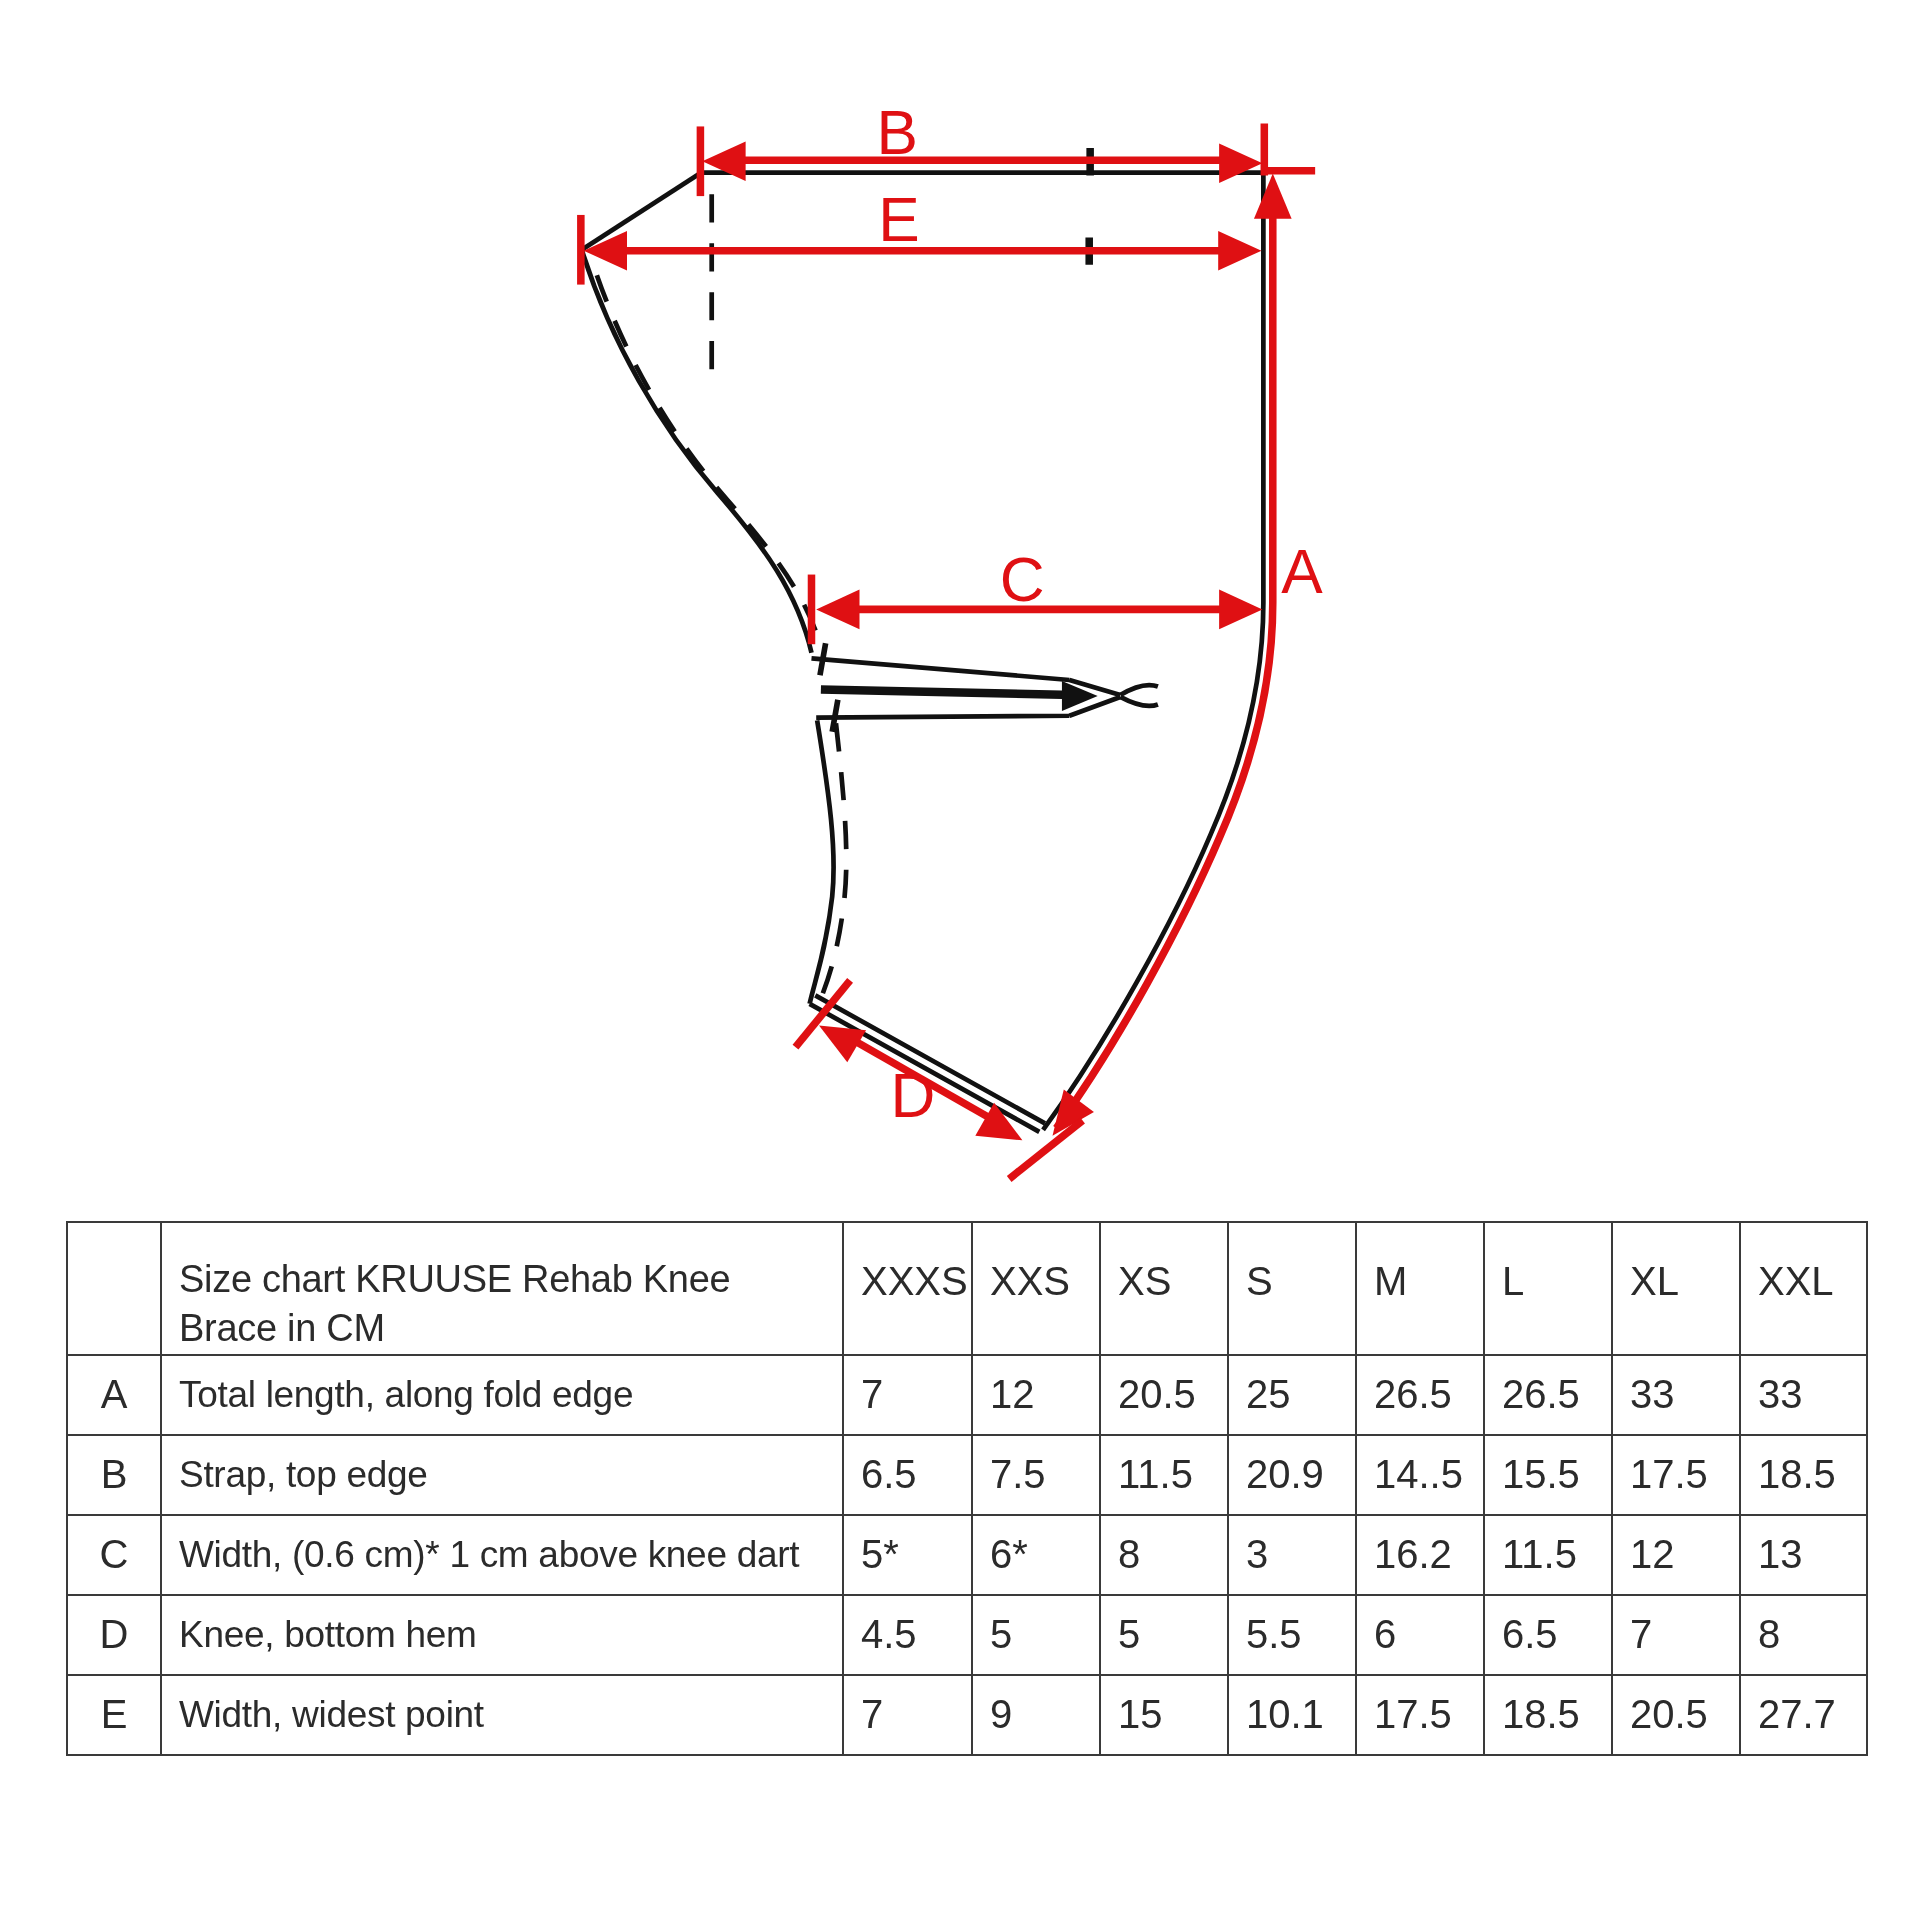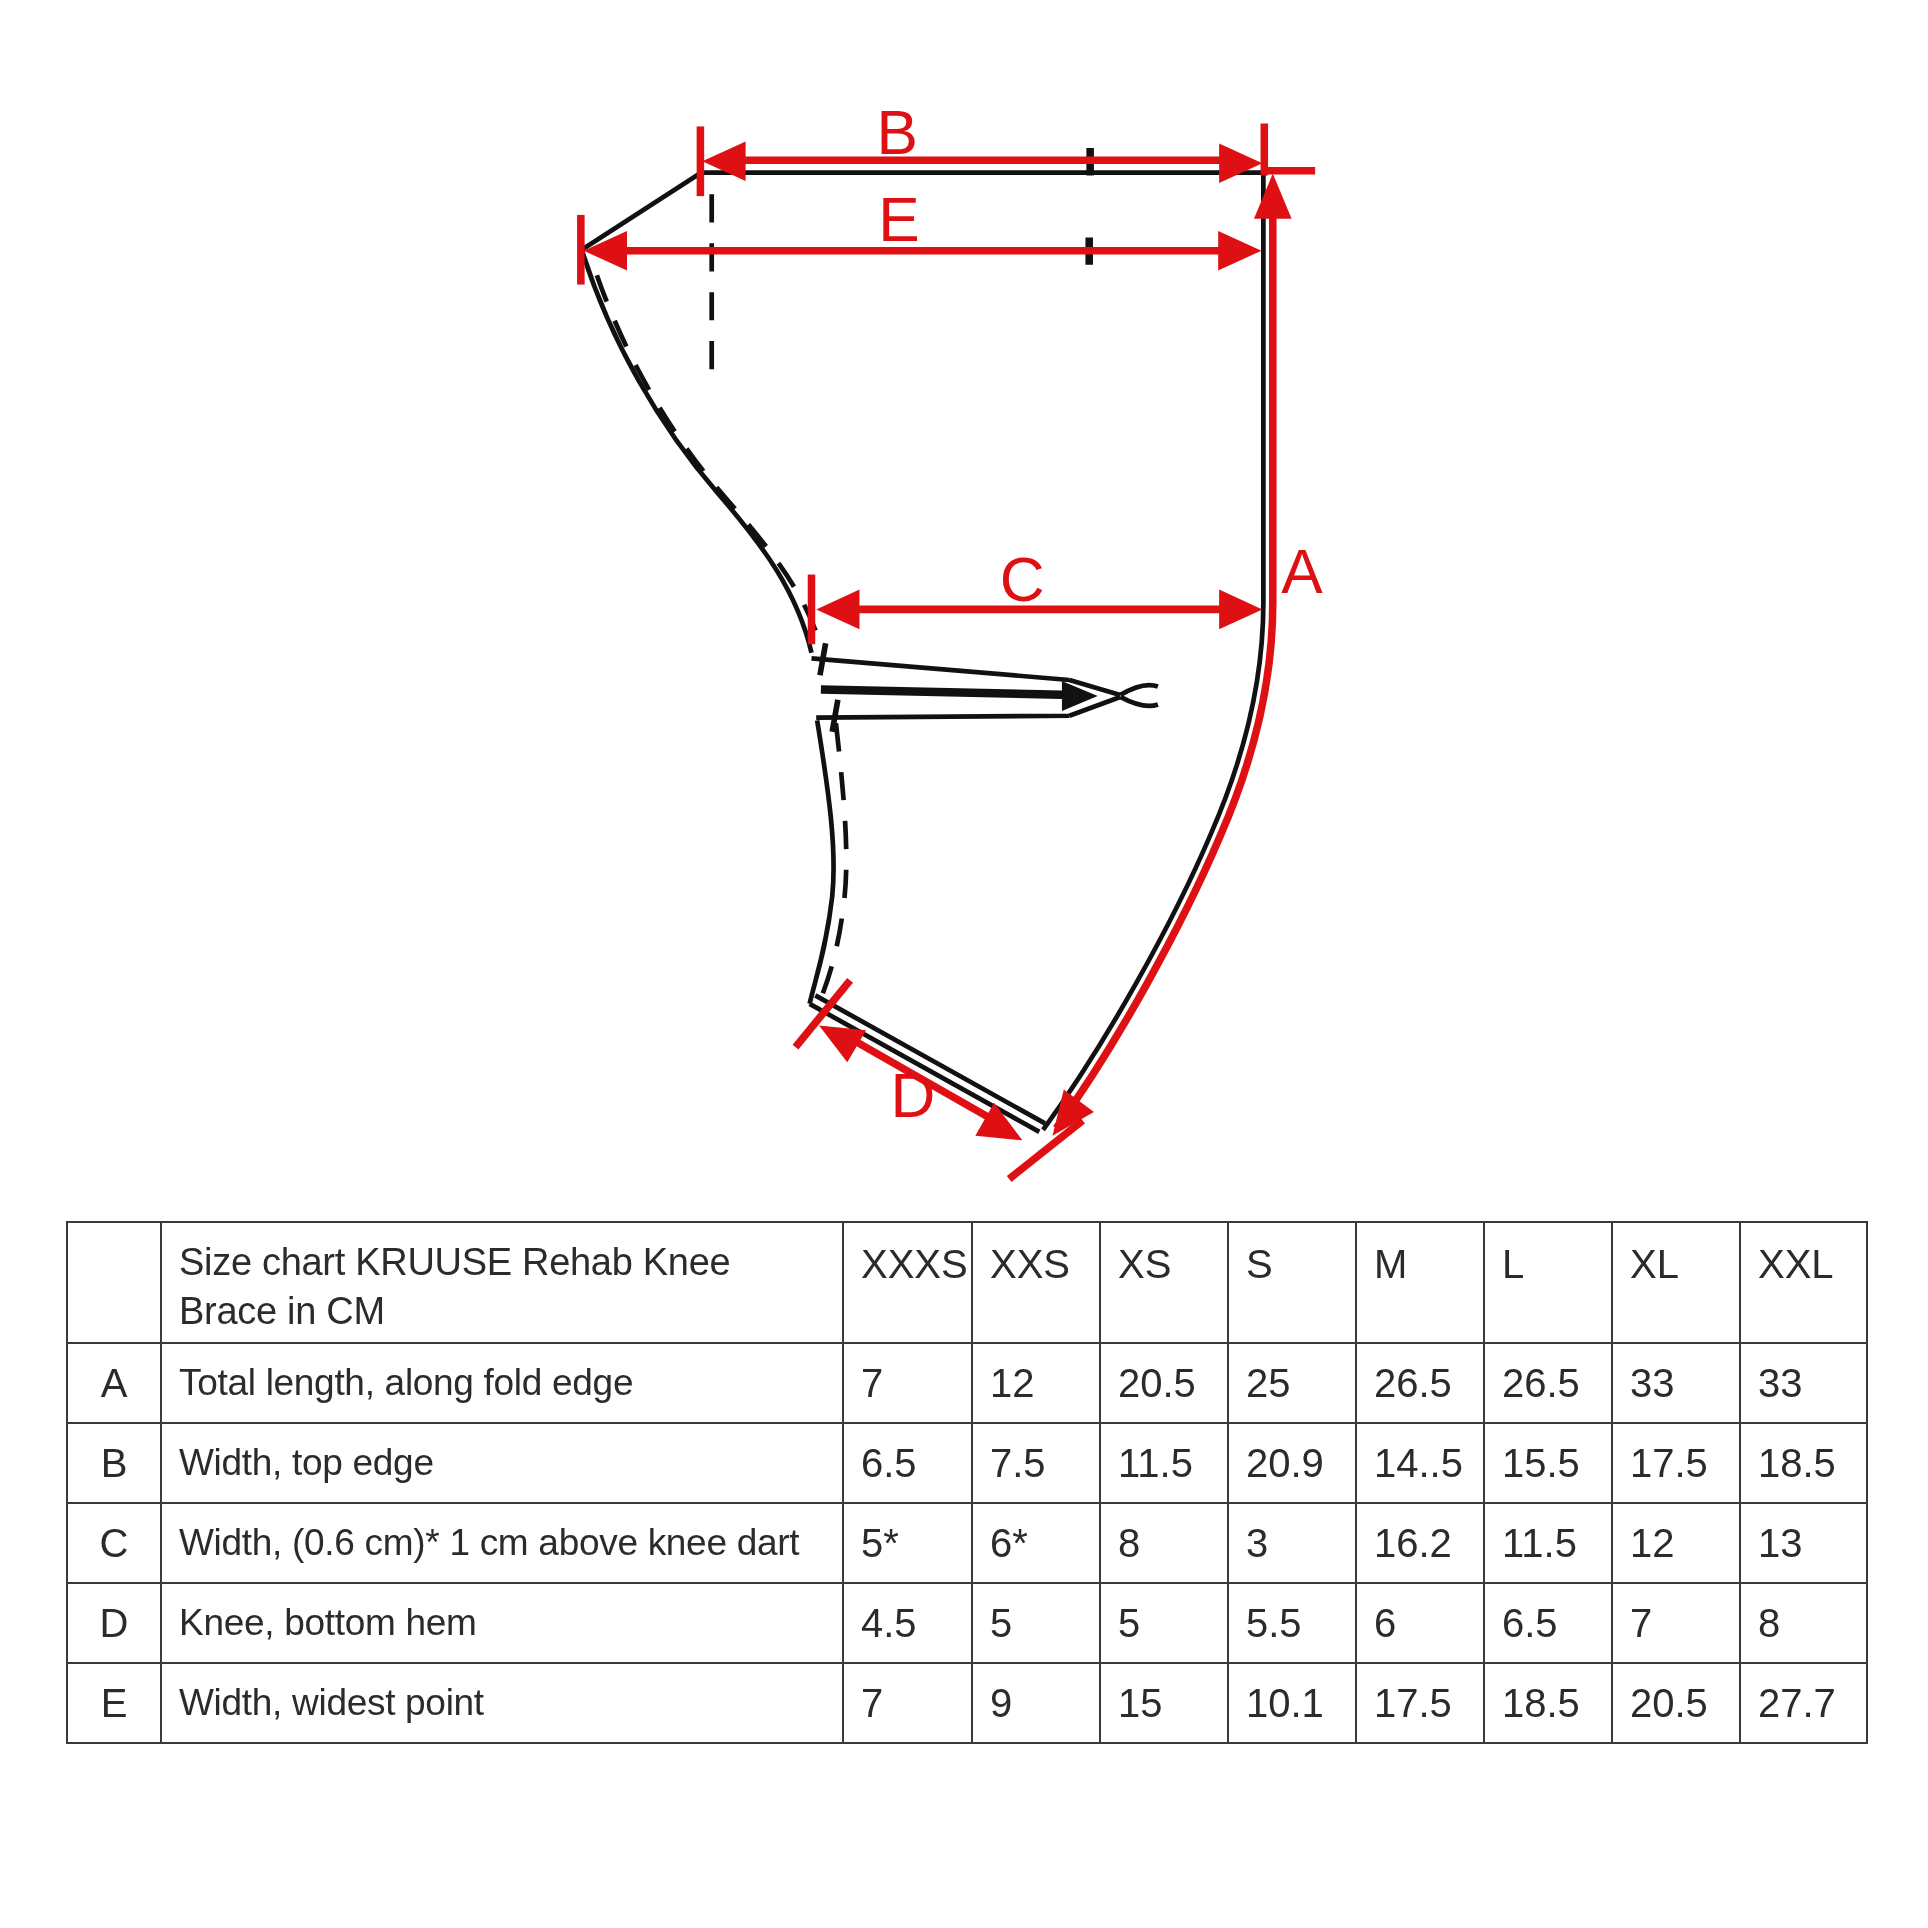--- a/index.html
+++ b/index.html
@@ -17,21 +17,21 @@
   .red path, .red line{stroke:var(--red);fill:none;}
   .red polygon{fill:var(--red);stroke:none;}
   .blk polygon{fill:var(--blk);stroke:none;}
   .lbl text{fill:var(--red);font-family:"Liberation Sans",sans-serif;font-size:66px;font-weight:400;}
   table.size-chart{position:absolute;left:66px;top:1221px;width:1800px;border-collapse:collapse;
         table-layout:fixed;color:var(--txt);}
   table.size-chart th, table.size-chart td{border:2.8px solid var(--border);font-weight:400;
         font-size:40px;text-align:left;padding:0 3.8px 0 17px;overflow:hidden;}
   table.size-chart tr{height:80px;}
   table.size-chart tr.hdr{height:121px;}
-  table.size-chart tr.hdr th{vertical-align:top;padding-top:15px;line-height:1.3;}
+  table.size-chart tr.hdr th{vertical-align:top;padding-top:32px;line-height:1.3;}
   table.size-chart td{vertical-align:middle;}
   .c-key{text-align:center !important;padding:0 !important;}
   .c-label{white-space:nowrap;font-size:37px !important;letter-spacing:-0.3px;}
   tr.hdr .c-label{white-space:normal;font-size:38px !important;}
 </style>
 </head>
 <body>
 
 <div id="stage">
 
@@ -138,21 +138,21 @@
         <td>20.5</td>
         <td>25</td>
         <td>26.5</td>
         <td>26.5</td>
         <td>33</td>
         <td>33</td>
       </tr>
 
       <tr>
         <td class="c-key">B</td>
-        <td class="c-label">Width, top edge</td>
+        <td class="c-label">Strap, top edge</td>
         <td>6.5</td>
         <td>7.5</td>
         <td>11.5</td>
         <td>20.9</td>
         <td>14..5</td>
         <td>15.5</td>
         <td>17.5</td>
         <td>18.5</td>
       </tr>
 

